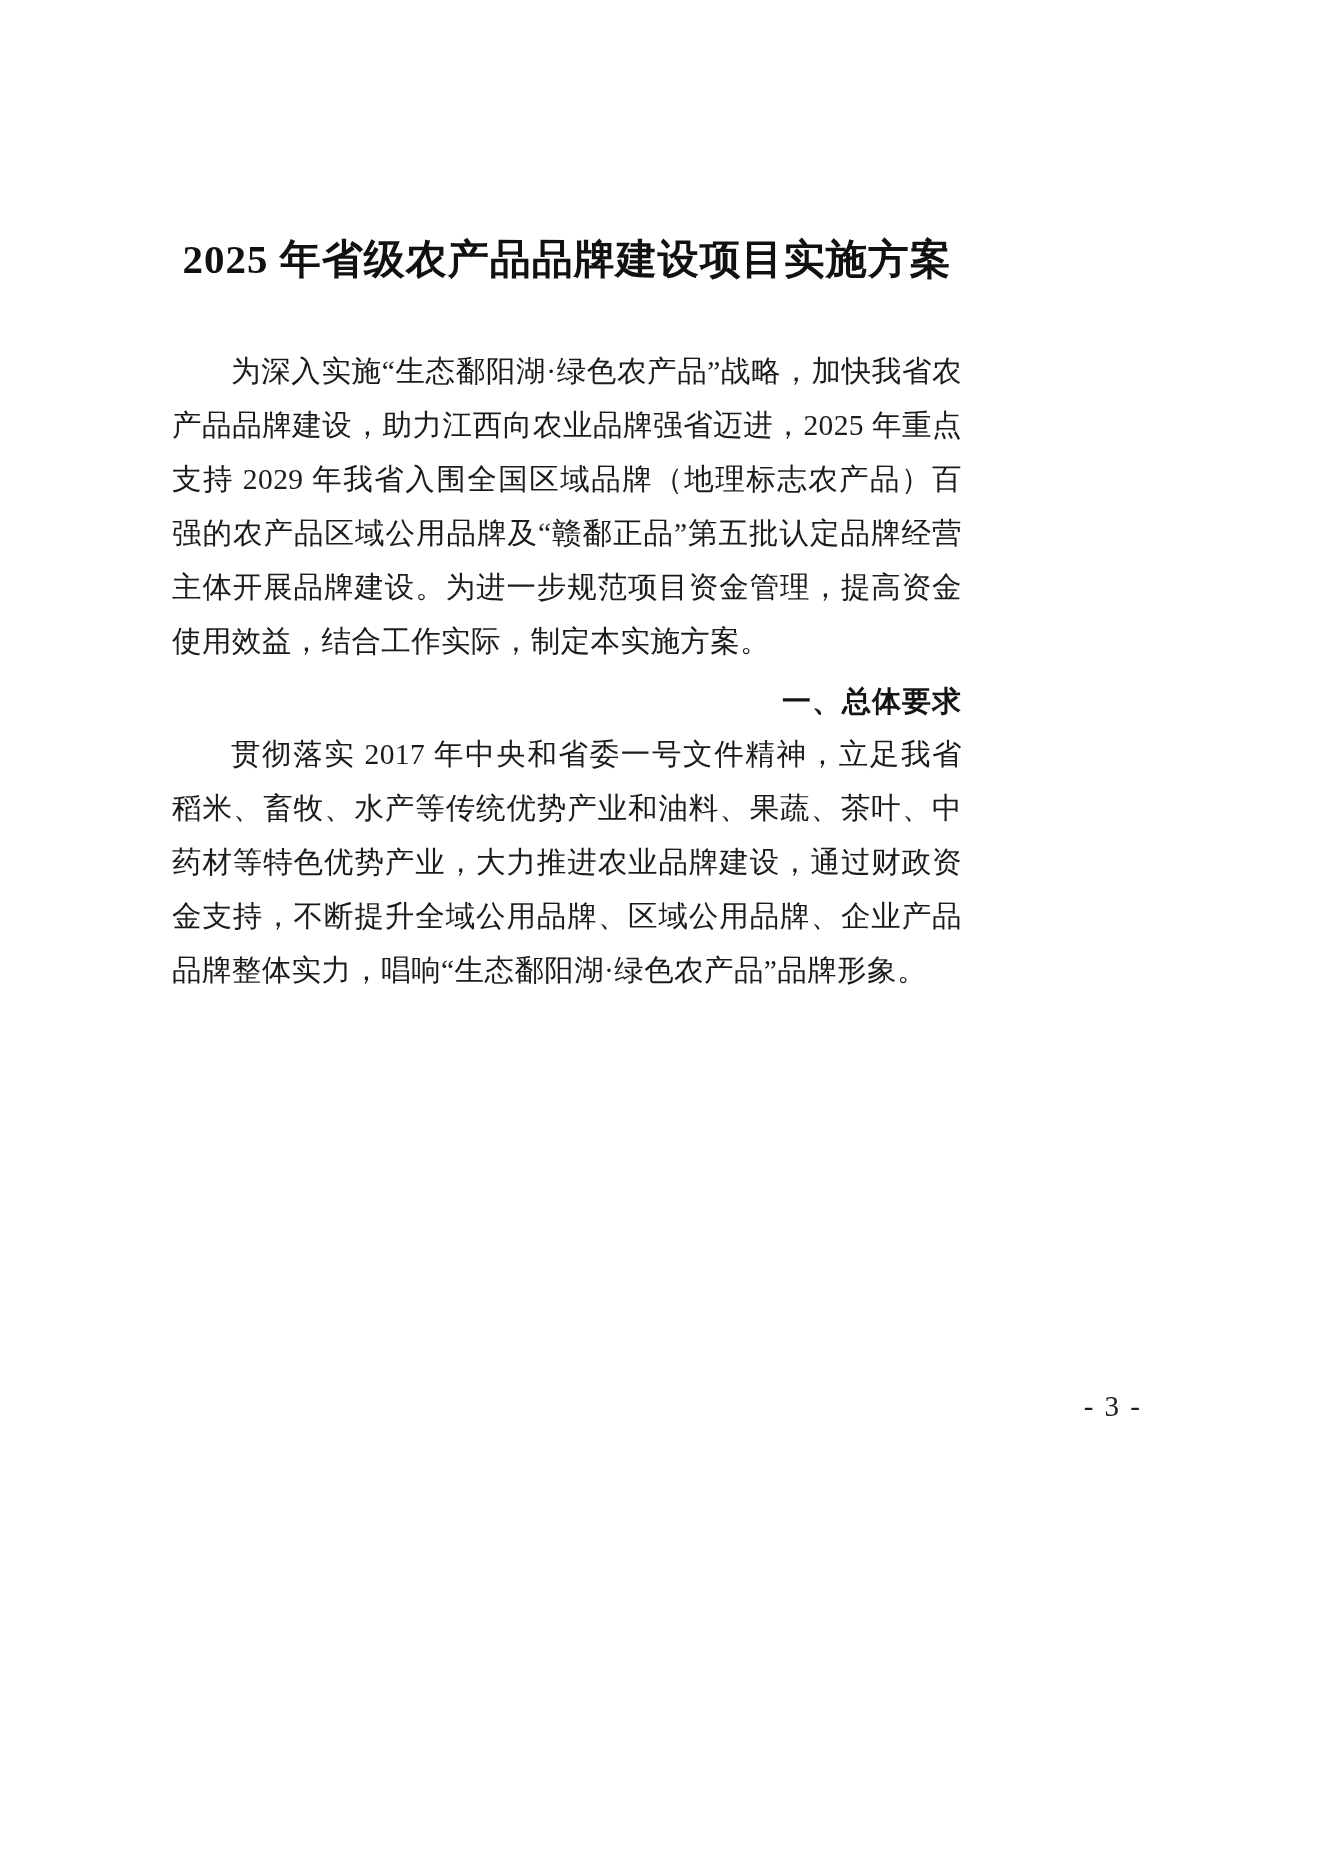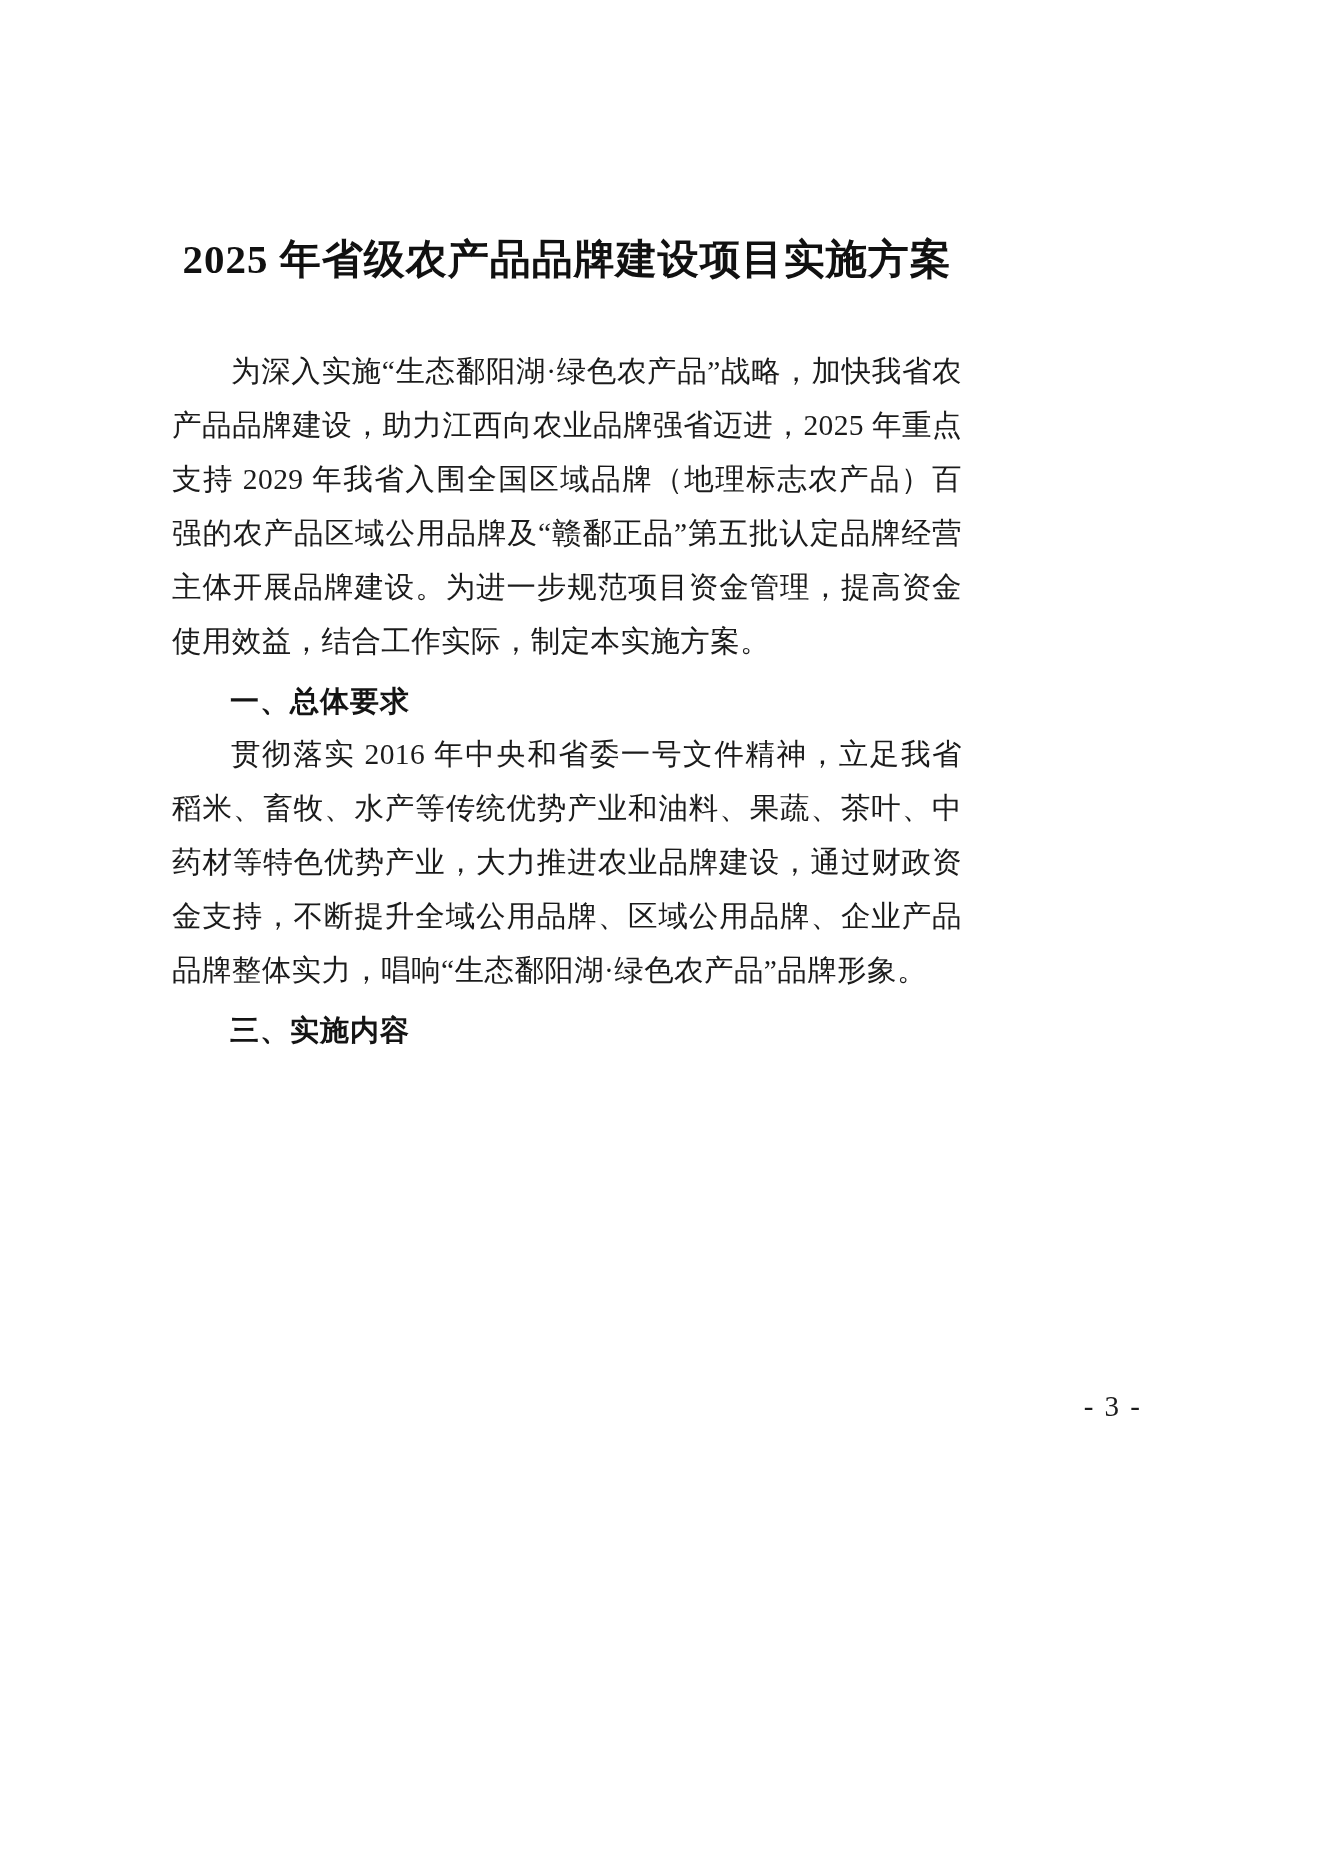--- a/index.html
+++ b/index.html
@@ -52,20 +52,21 @@
   }
   h2.section-heading {
     font-family: Liberation Serif, serif;
     font-weight: bold;
     font-size: 29px;
     line-height: 1.83;
     margin: 6px 0 0 0;
     text-indent: 2em;
     color: #141414;
     letter-spacing: 1px;
+    text-align: right;
   }
   .page-number {
     position: absolute;
     left: 0;
     top: 1390px;
     width: 1317px;
     text-align: right;
     padding-right: 175px;
     box-sizing: border-box;
     font-size: 29px;
@@ -78,21 +79,20 @@
 <body>
 
 <div class="page">
   <div class="content">
 
     <h1 class="doc-title">2025 年省级农产品品牌建设项目实施方案</h1>
 
     <p class="body-text">为深入实施“生态鄱阳湖·绿色农产品”战略，加快我省农产品品牌建设，助力江西向农业品牌强省迈进，2025 年重点支持 2029 年我省入围全国区域品牌（地理标志农产品）百强的农产品区域公用品牌及“赣鄱正品”第五批认定品牌经营主体开展品牌建设。为进一步规范项目资金管理，提高资金使用效益，结合工作实际，制定本实施方案。</p>
 
     <h2 class="section-heading">一、总体要求</h2>
-    <p class="body-text">贯彻落实 2016 年中央和省委一号文件精神，立足我省稻米、畜牧、水产等传统优势产业和油料、果蔬、茶叶、中药材等特色优势产业，大力推进农业品牌建设，通过财政资金支持，不断提升全域公用品牌、区域公用品牌、企业产品品牌整体实力，唱响“生态鄱阳湖·绿色农产品”品牌形象。</p>
+    <p class="body-text">贯彻落实 2017 年中央和省委一号文件精神，立足我省稻米、畜牧、水产等传统优势产业和油料、果蔬、茶叶、中药材等特色优势产业，大力推进农业品牌建设，通过财政资金支持，不断提升全域公用品牌、区域公用品牌、企业产品品牌整体实力，唱响“生态鄱阳湖·绿色农产品”品牌形象。</p>
 
 
-    <h2 class="section-heading">三、实施内容</h2>
 
   </div>
 
   <div class="page-number">- 3 -</div>
 </div>
 
 </body></html>

